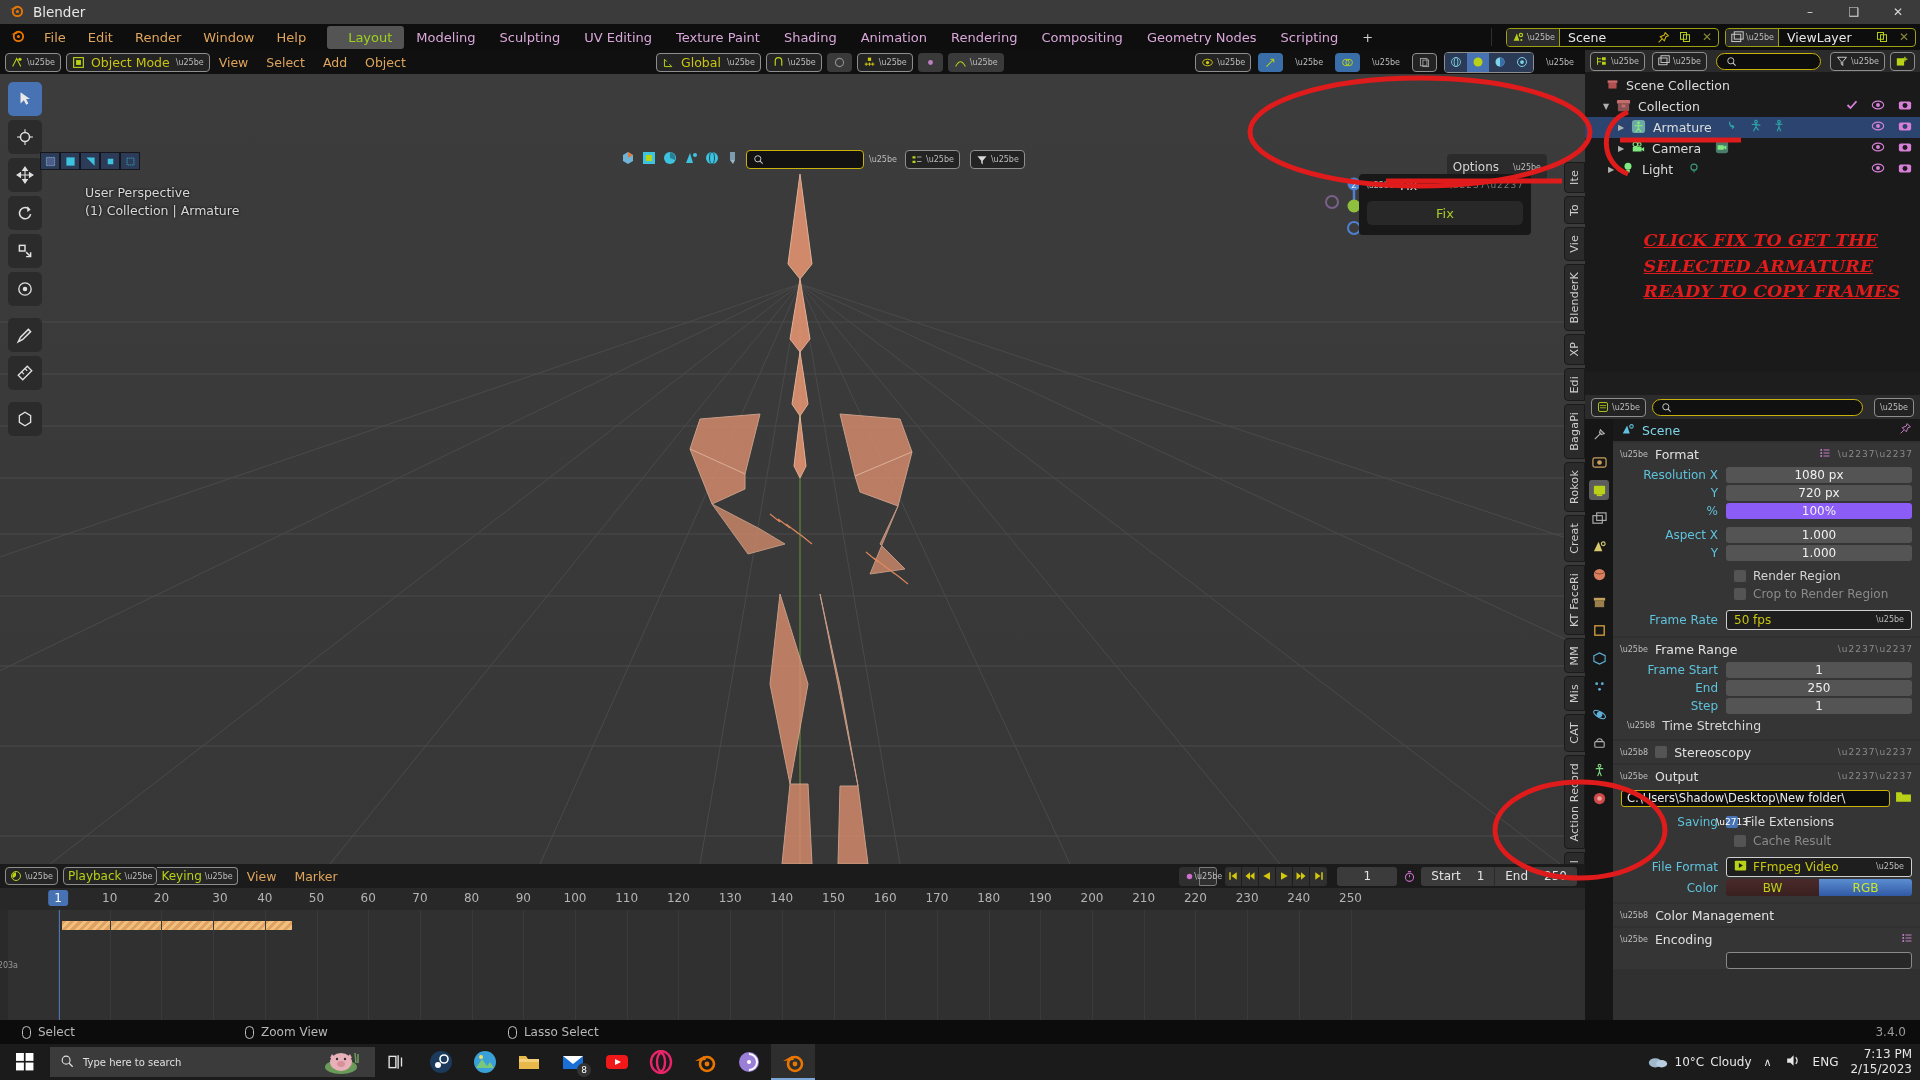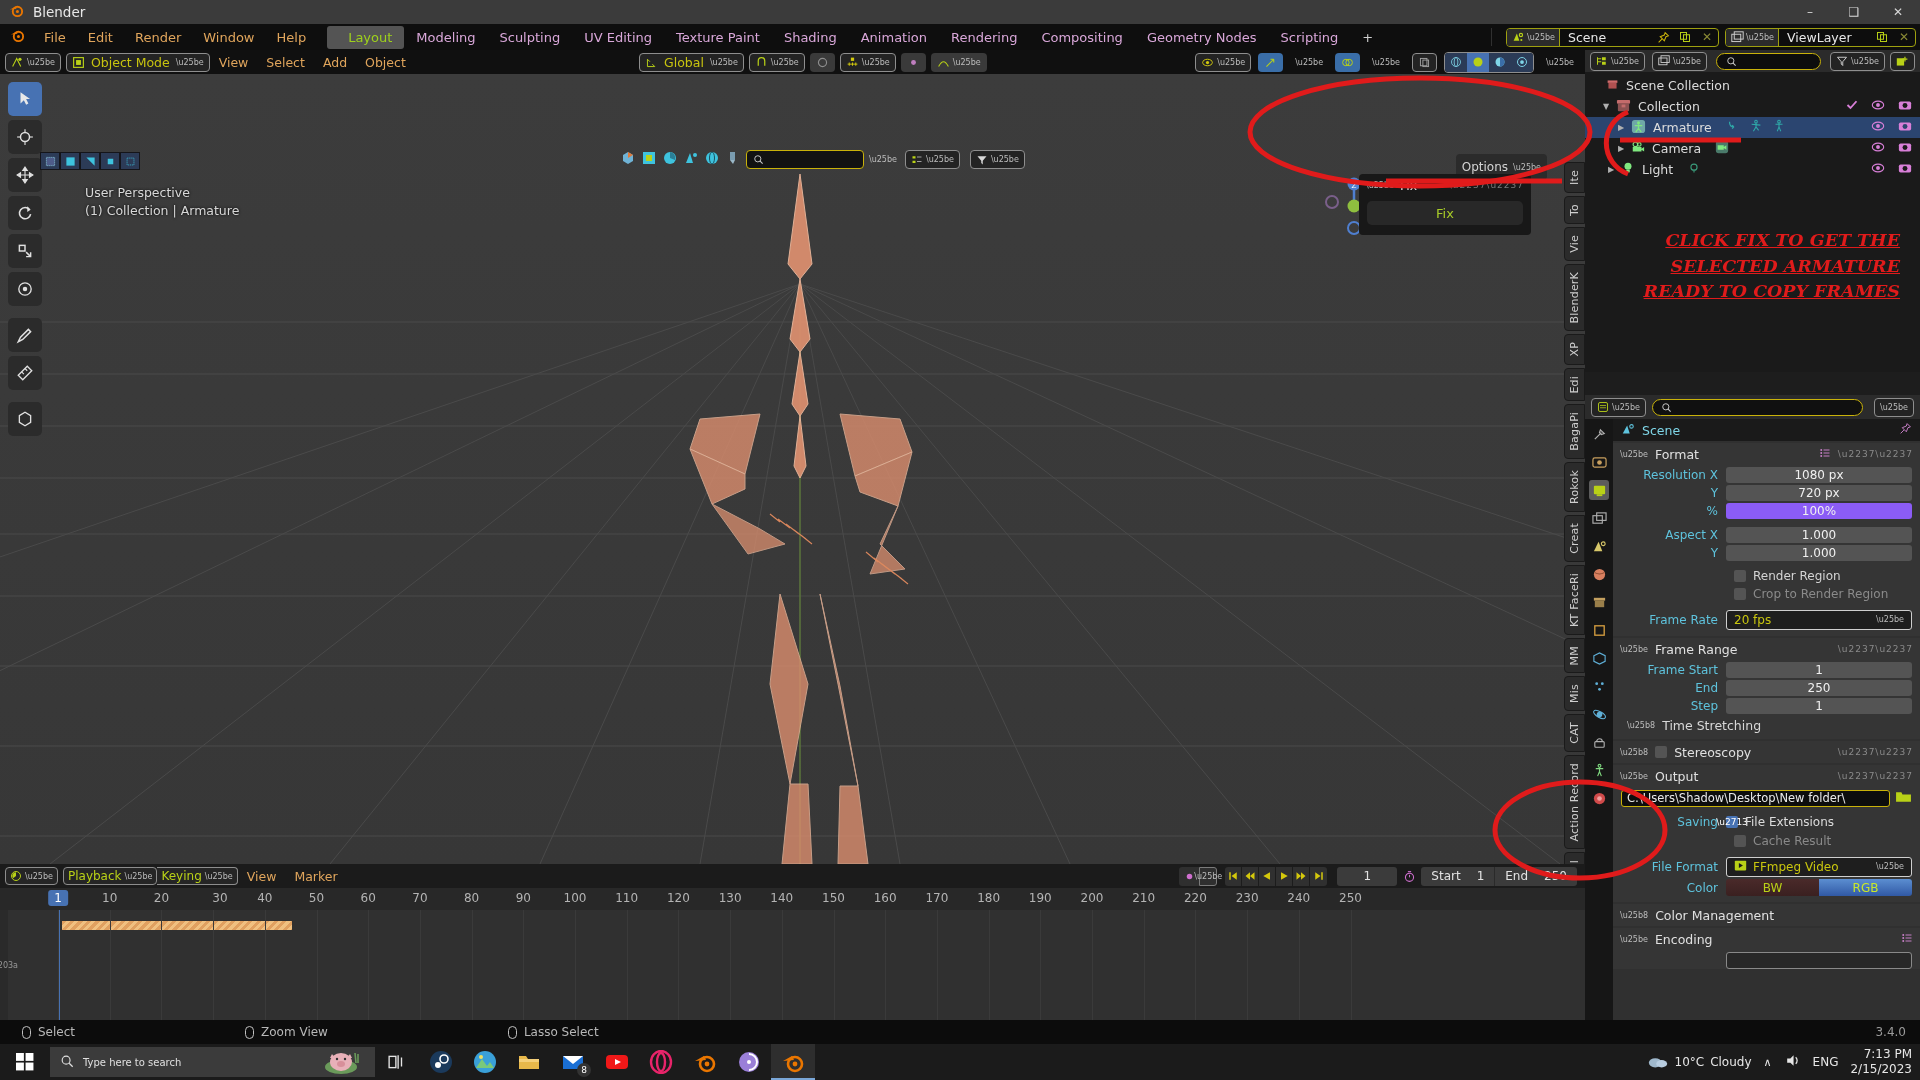--- a/index.html
+++ b/index.html
@@ -57,21 +57,21 @@
   #selrow { position:absolute; left:40px; top:78px; display:flex; gap:0px; z-index:6; }
   .selb { width:20px; height:18px; background:#2c3b57; border:1px solid #15151a;
     display:flex; align-items:center; justify-content:center; }
   #vpsearchbar { position:absolute; left:620px; top:76px; display:flex; align-items:center;
     gap:5px; z-index:6; }
   #vpsearch { width:118px; height:19px; background:#121212; border:1px solid #c9b20a;
     border-radius:4px; display:flex; align-items:center; padding:0 6px; }
 
   
   #optbtn { position:absolute; right:38px; top:80px; height:26px; padding:0 6px;
-    background:#2b2b2b; border-radius:4px; display:flex; align-items:center; gap:5px;
+    background:#2b2b2b; border-radius:4px; display:flex; align-items:center; gap:14px;
     font-size:12px; color:#d4d4d4; z-index:6; }
 
   
   #gizmo { position:absolute; right:200px; top:101px; width:62px; height:62px; z-index:6; }
 
   
   #npanel { position:absolute; right:54px; top:100px; width:172px; background:#181818;
     border-radius:4px; overflow:hidden; z-index:7; }
   #npanel .pnhdr { height:22px; display:flex; align-items:center; gap:6px; padding:0 7px;
     font-size:12.5px; color:#e4e4e4; }
@@ -127,21 +127,21 @@
     position:relative; }
   .tkicon.act { background:#2e2e2e; box-shadow:inset 0 -2px 0 #7aa7d8; }
   .trayarea { margin-left:auto; display:flex; align-items:center; gap:12px; padding-right:8px;
     font-size:12px; color:#e6e6e6; }
   .clock { text-align:right; line-height:15px; font-size:12px; }
 
   
   .annot { position:absolute; z-index:40; pointer-events:none; }
   #annot-text { position:absolute; right:20px; top:228px; z-index:41;
     font-family:"DejaVu Serif","Liberation Serif",serif; font-style:italic; font-weight:bold;
-    font-size:17.5px; color:#e01b1b; line-height:25.5px; text-align:right; }
+    font-size:17.5px; color:#e01b1b; line-height:25.5px; text-align:left; }
   #annot-text div { text-decoration:underline; white-space:nowrap; }
 
   
   #rightcol { position:absolute; left:1585px; top:50px; width:335px; height:970px;
     background:#1d1d1d; }
   #outhdr { height:22px; background:#2b2b2b; display:flex; align-items:center; padding:0 5px; gap:5px; }
   #outbody { height:300px; background:#1a1a1a; padding-top:3px; }
   .orow { height:21px; display:flex; align-items:center; padding-left:8px; font-size:12.5px;
     color:#dcdcdc; position:relative; }
   .orow.sel { background:#2b4570; }
@@ -293,21 +293,21 @@
         <rect x="5" y="5" width="6" height="6" fill="#b9d117"></rect>
       </svg>
     <span class="hlbl">Object Mode</span>
     <span class="chev">\u25be</span>
   </div>
   <div class="hmenu">View</div>
   <div class="hmenu">Select</div>
   <div class="hmenu">Add</div>
   <div class="hmenu">Object</div>
 
-  <div style="position:absolute;left:634px;display:flex;align-items:flex-start;">
+  <div style="position:absolute;left:651px;display:flex;align-items:flex-start;">
     <div class="hbtn">
       <svg width="13" height="13" viewBox="0 0 16 16">
           <path d="M3 13 L3 4 M3 4 L6 7 M3 13 L12 13 M12 13 L9 10" fill="none" stroke="#b9d117" stroke-width="1.2"></path>
         </svg>
       <span class="hlbl">Global</span>
       <span class="chev">\u25be</span>
     </div>
     <div class="hbtn">
       <svg width="13" height="13" viewBox="0 0 16 16">
           <path d="M4 12 L4 6 a4 4 0 0 1 8 0 L12 12" fill="none" stroke="#b9d117" stroke-width="1.5"></path>
@@ -1138,21 +1138,21 @@
         <span>Render Region</span>
       </div>
       <div class="pcheck dim">
         <span class="cb"></span>
         <span>Crop to Render Region</span>
       </div>
       <div style="height:5px"></div>
       <div class="prow" style="height:21px">
         <span class="plabel">Frame Rate</span>
         <span class="pval drop" style="height:20px">
-          <span>20 fps</span>
+          <span>50 fps</span>
           <span class="chev" style="margin-left:auto">\u25be</span>
         </span>
       </div>
       <div style="height:5px"></div>
     </div>
 
     <div class="panel">
       <div class="phdr">
         <span class="chev">\u25be</span>
         <span>Frame Range</span>

